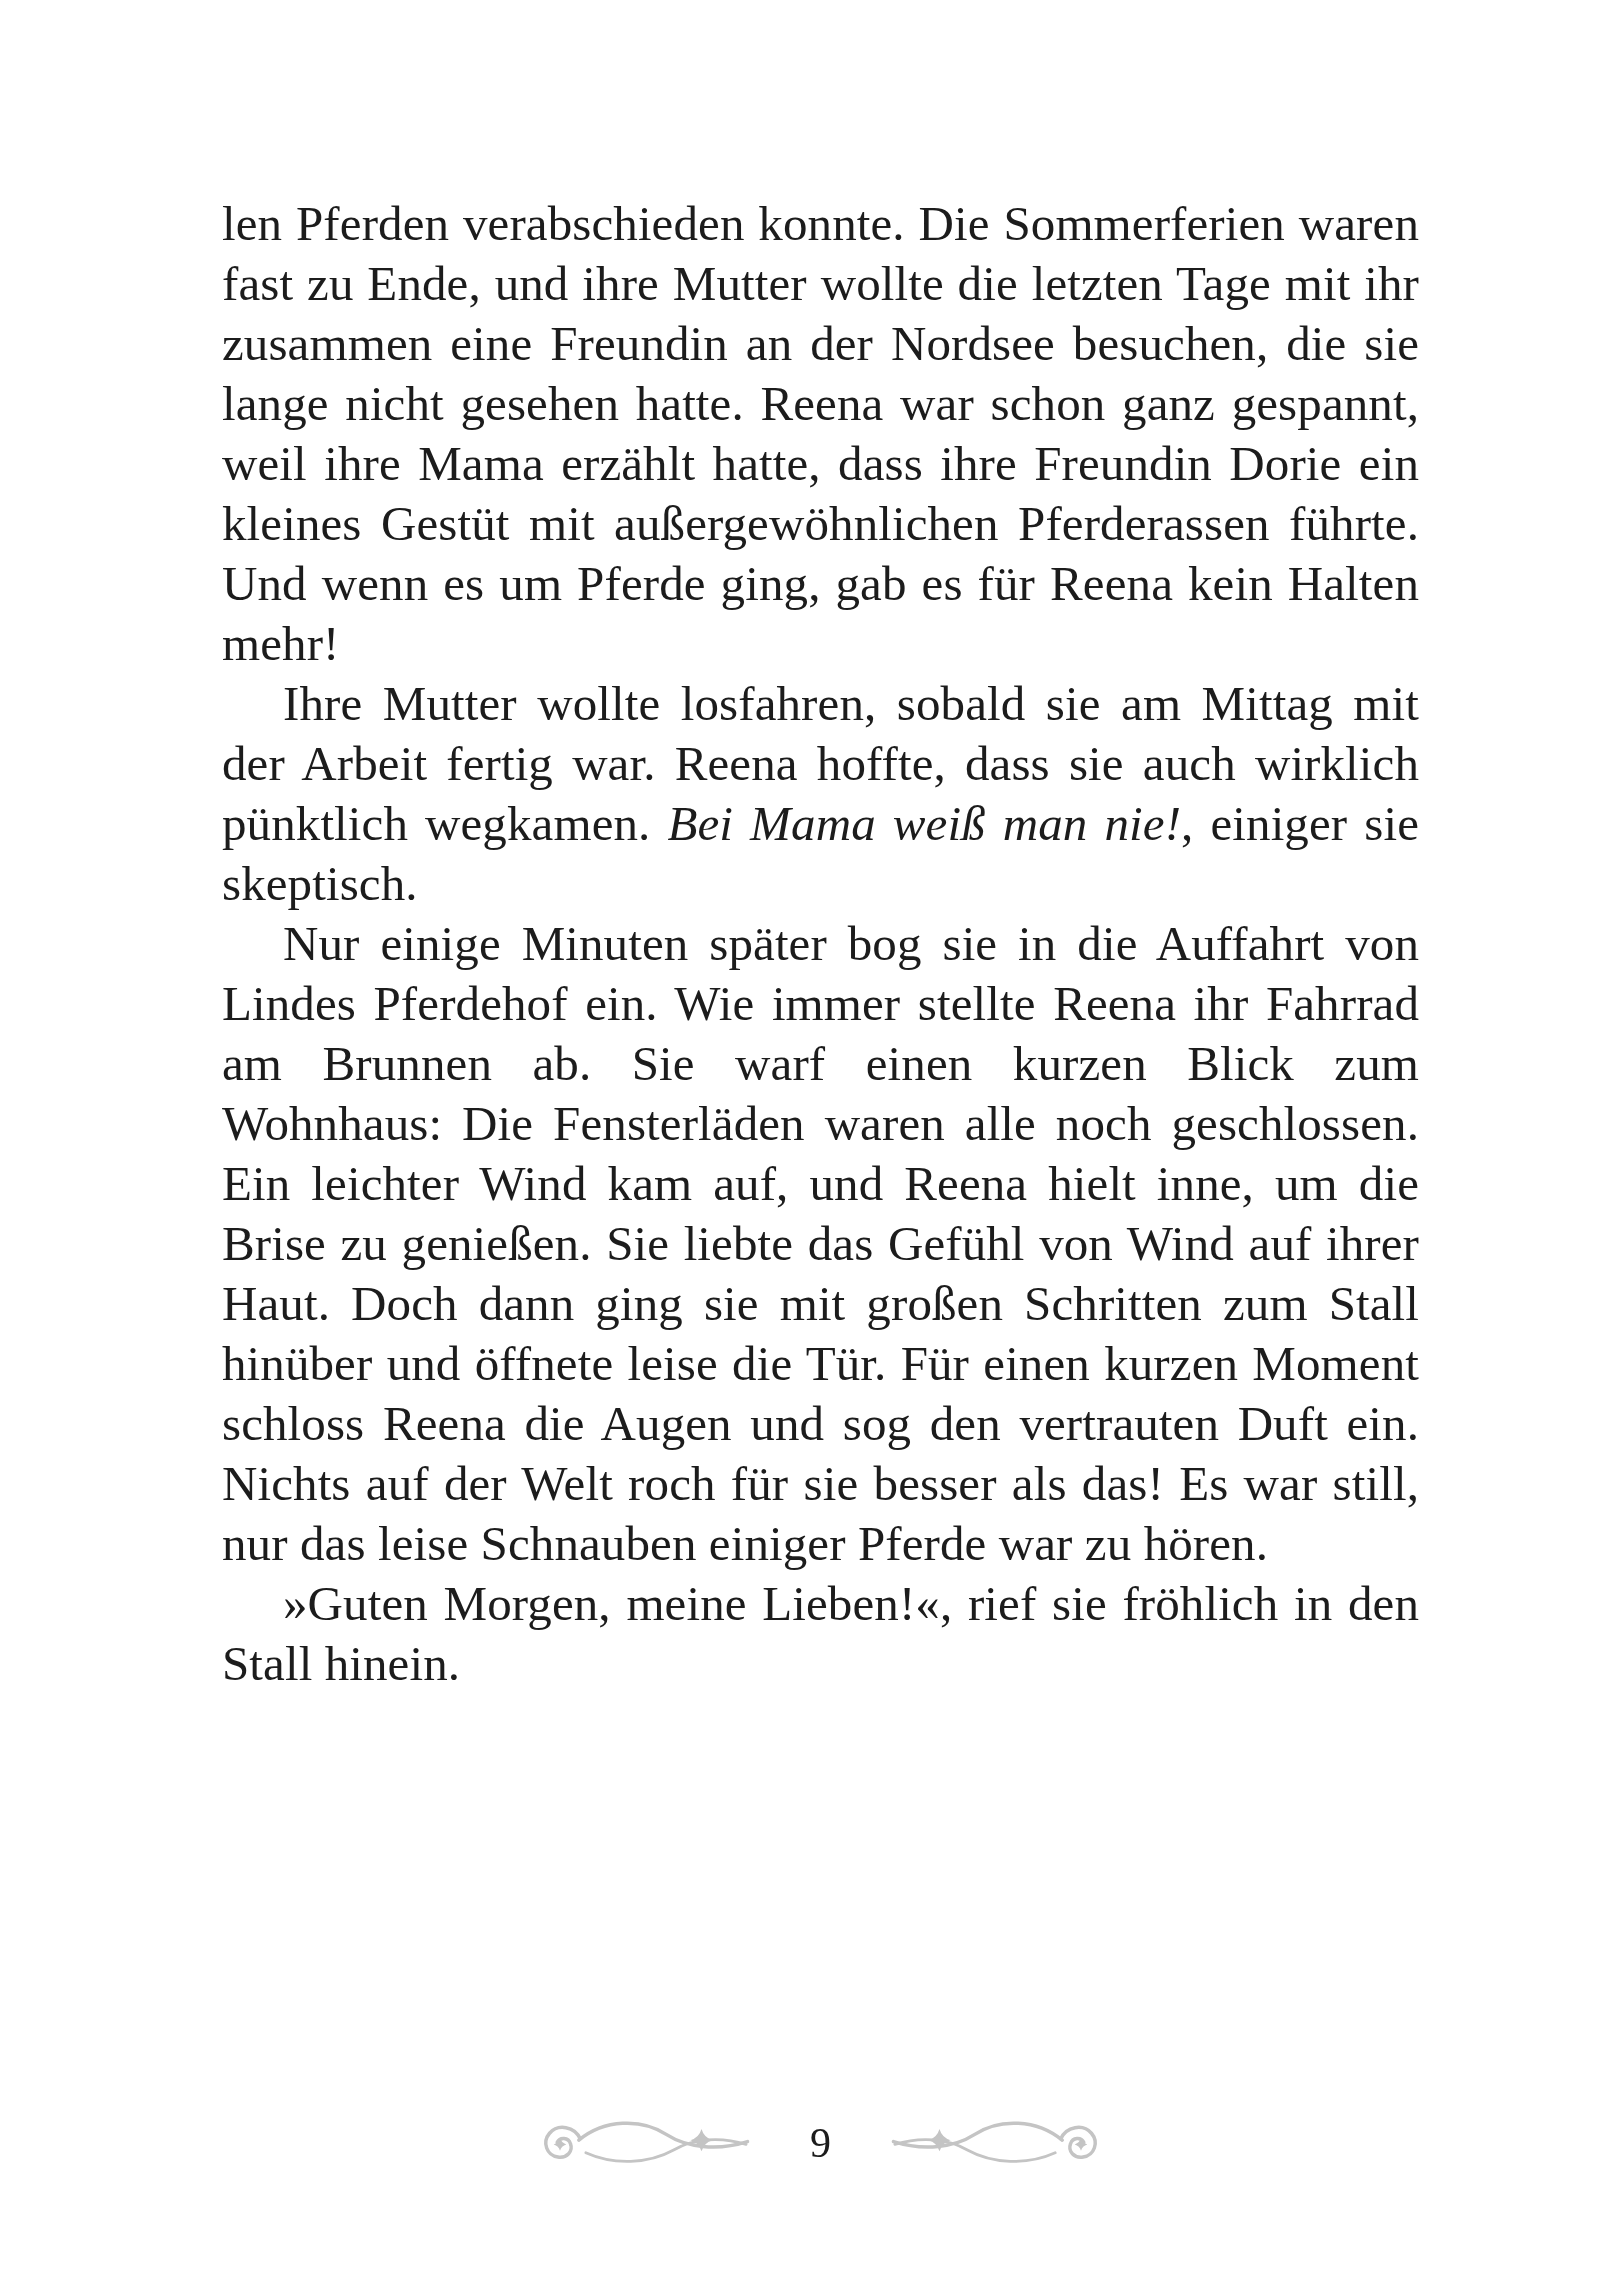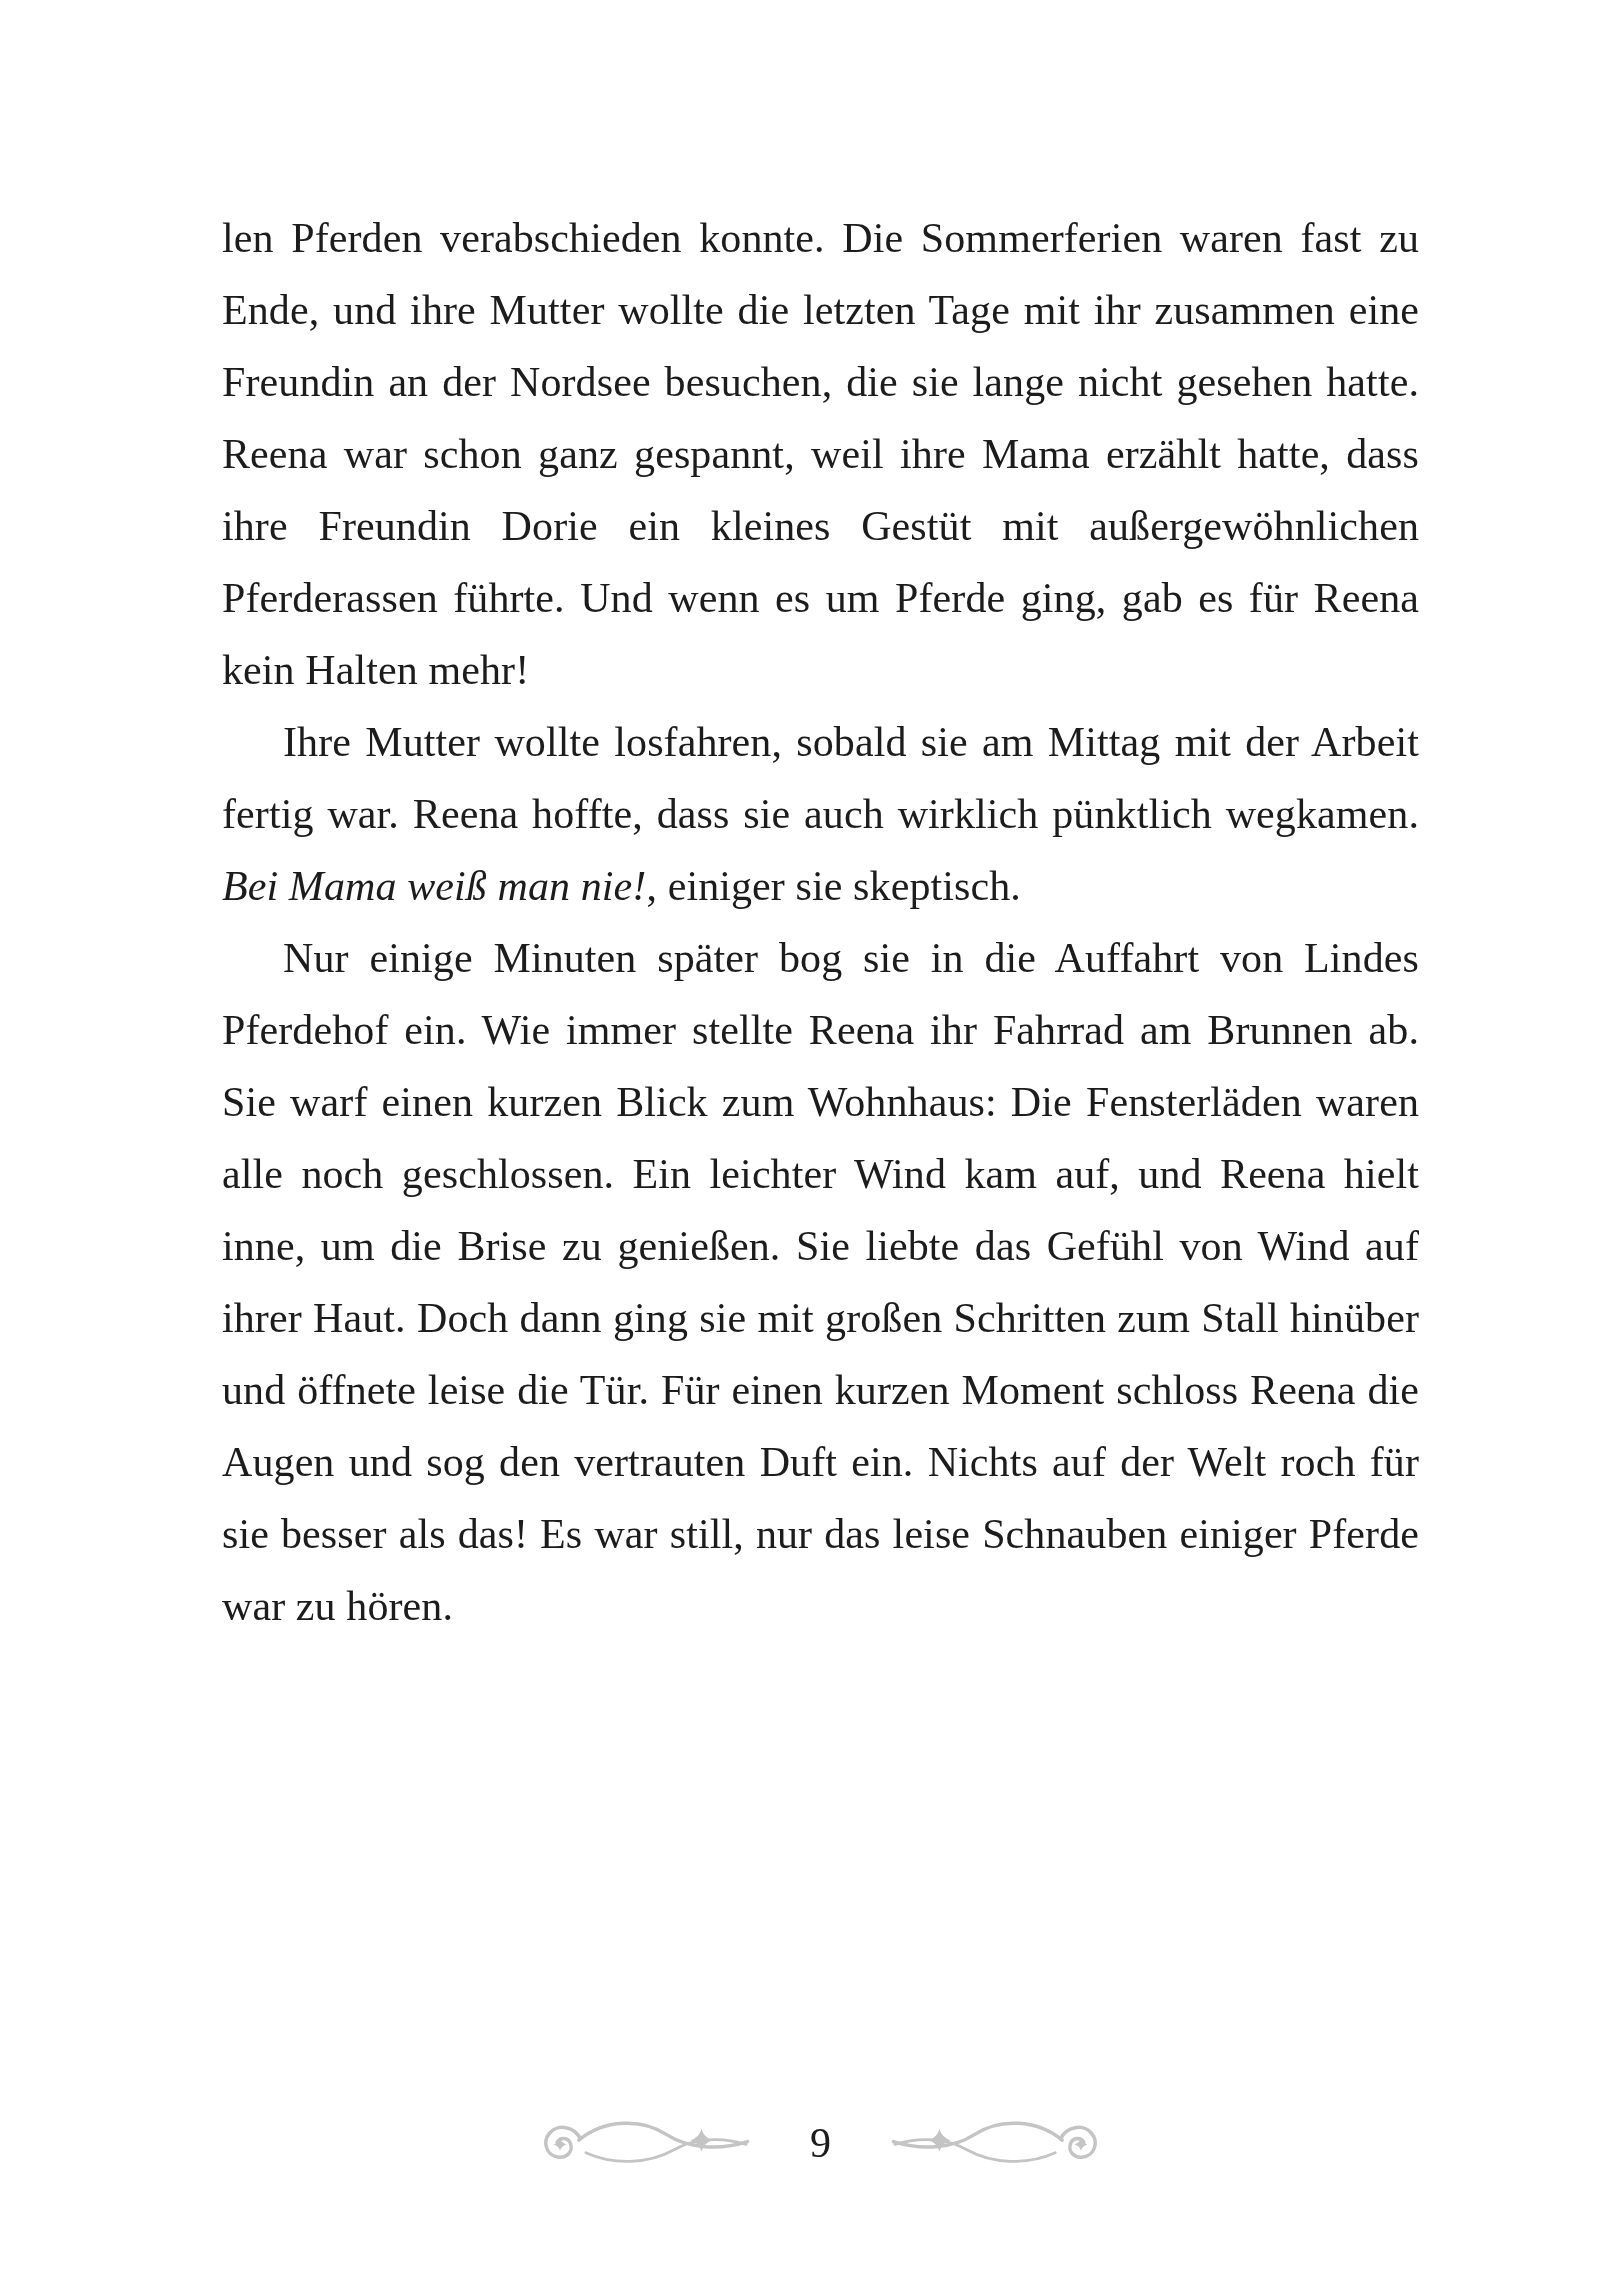--- a/index.html
+++ b/index.html
@@ -18,24 +18,24 @@
   }
   .page {
     position: relative;
     width: 1616px;
     height: 2295px;
     overflow: hidden;
   }
   .text-block {
     position: absolute;
     left: 222px;
-    top: 202px;
+    top: 194px;
     width: 1197px;
-    font-size: 42px;
-    line-height: 72px;
+    font-size: 49px;
+    line-height: 60px;
     text-align: justify;
     letter-spacing: 0.1px;
   }
   .text-block p {
     margin: 0;
     padding: 0;
   }
   .text-block p.indent {
     text-indent: 61px;
   }
@@ -80,20 +80,21 @@
 </style>
 </head>
 <body>
 
 <div class="page">
 
   <div class="text-block">
       <p><span>len Pferden verabschieden konnte. Die Sommerferien waren fast zu Ende, und ihre Mutter wollte die letzten Tage mit ihr zusammen eine Freundin an der Nordsee besuchen, die sie lange nicht gesehen hatte. Reena war schon ganz gespannt, weil ihre Mama erzählt hatte, dass ihre Freundin Dorie ein kleines Gestüt mit außergewöhnlichen Pferderassen führte. Und wenn es um Pferde ging, gab es für Reena kein Halten mehr!</span></p>
       <p class="indent"><span>Ihre Mutter wollte losfahren, sobald sie am Mittag mit der Arbeit fertig war. Reena hoffte, dass sie auch wirklich pünktlich wegkamen. </span><span class="italic">Bei Mama weiß man nie!</span><span>, einiger sie skeptisch.</span></p>
       <p class="indent"><span>Nur einige Minuten später bog sie in die Auffahrt von Lindes Pferdehof ein. Wie immer stellte Reena ihr Fahrrad am Brunnen ab. Sie warf einen kurzen Blick zum Wohnhaus: Die Fensterläden waren alle noch geschlossen. Ein leichter Wind kam auf, und Reena hielt inne, um die Brise zu genießen. Sie liebte das Gefühl von Wind auf ihrer Haut. Doch dann ging sie mit großen Schritten zum Stall hinüber und öffnete leise die Tür. Für einen kurzen Moment schloss Reena die Augen und sog den vertrauten Duft ein. Nichts auf der Welt roch für sie besser als das! Es war still, nur das leise Schnauben einiger Pferde war zu hören.</span></p>
+      <p class="indent"><span>»Guten Morgen, meine Lieben!«, rief sie fröhlich in den Stall hinein.</span></p>
     </div>
 
   <div class="footer">
 
     <svg class="ornament" viewBox="0 0 340 100" xmlns="http://www.w3.org/2000/svg" aria-hidden="true">
       <path class="stroke" stroke-width="5" d="M62 44 C54 26 30 22 18 36 C7 49 14 68 30 70 C43 72 52 62 48 51 C45 42 33 41 29 49"></path>
       <path class="stroke" stroke-width="5" d="M60 46 C96 16 150 14 186 38 C214 56 258 62 302 48"></path>
       <path class="stroke" stroke-width="4" d="M70 64 C110 82 160 80 196 60 C224 44 262 40 300 52"></path>
       <path class="fill" d="M33 43 Q35 50 42 52 Q35 54 33 61 Q31 54 24 52 Q31 50 33 43 Z"></path>
       <path class="fill" d="M236 30 Q239.5 42.5 252 46 Q239.5 49.5 236 62 Q232.5 49.5 220 46 Q232.5 42.5 236 30 Z"></path>

